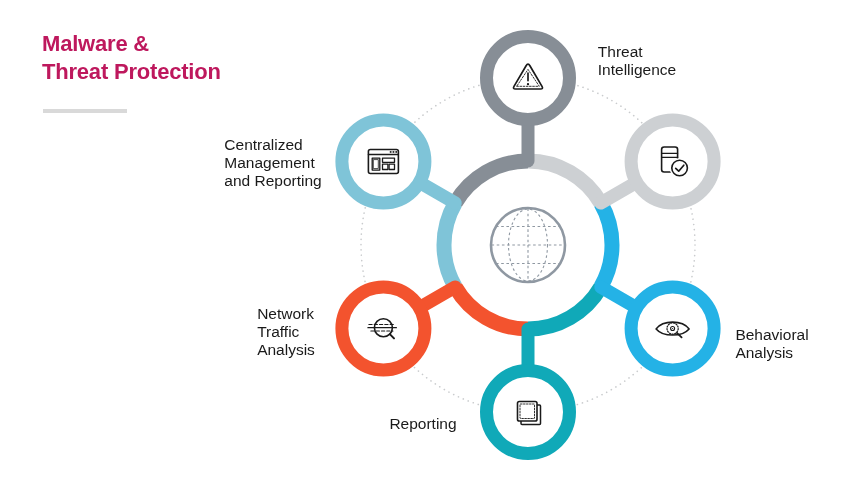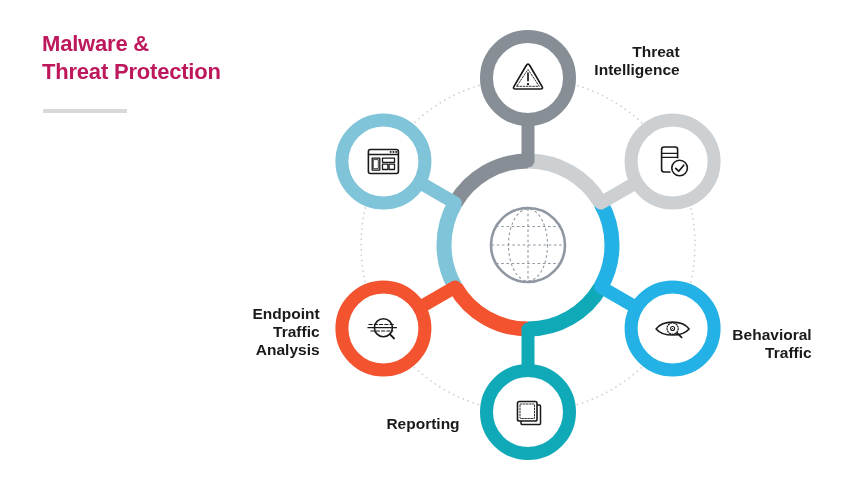--- a/index.html
+++ b/index.html
@@ -12,22 +12,22 @@
     font-size:22px; font-weight:700; line-height:28px;
     color:#be185d; letter-spacing:-0.2px; white-space:pre-line;
   }
   .title-underline {
     position:absolute; left:43px; top:109px; width:84px; height:4px;
     background:#D9D9D9;
   }
   .diagram-svg { position:absolute; left:0; top:0; }
   .node-label {
     position:absolute; transform:translate(-50%,-50%);
-    font-size:15.5px; font-weight:700; line-height:18px;
-    color:#1A1A1A; text-align:right; white-space:pre-line;
+    font-size:15.5px; font-weight:400; line-height:18px;
+    color:#1A1A1A; text-align:left; white-space:pre-line;
   }
 </style>
 </head>
 <body>
 
 <div class="stage">
 
   <div class="page-title">Malware &amp;
 Threat Protection</div>
   <div class="title-underline"></div>
@@ -123,19 +123,22 @@
         <rect x="-0.9" y="-3.4" width="12" height="4.2" stroke-width="1.3"></rect>
         <rect x="-0.9" y="2.6" width="5.4" height="5.4" stroke-width="1.3"></rect>
         <rect x="5.7" y="2.6" width="5.4" height="5.4" stroke-width="1.3"></rect>
       </g>
     </g>
   </svg>
 
   <div class="node-label" style="left:637px; top:61px">Threat
 Intelligence</div>
   <div class="node-label" style="left:772px; top:344px">Behavioral
-Traffic</div>
+Analysis</div>
   <div class="node-label" style="left:423px; top:424px">Reporting</div>
-  <div class="node-label" style="left:286px; top:332px">Endpoint
+  <div class="node-label" style="left:286px; top:332px">Network
 Traffic
 Analysis</div>
+  <div class="node-label" style="left:273px; top:163px">Centralized
+Management
+and Reporting</div>
 
 </div>
 
 </body></html>

